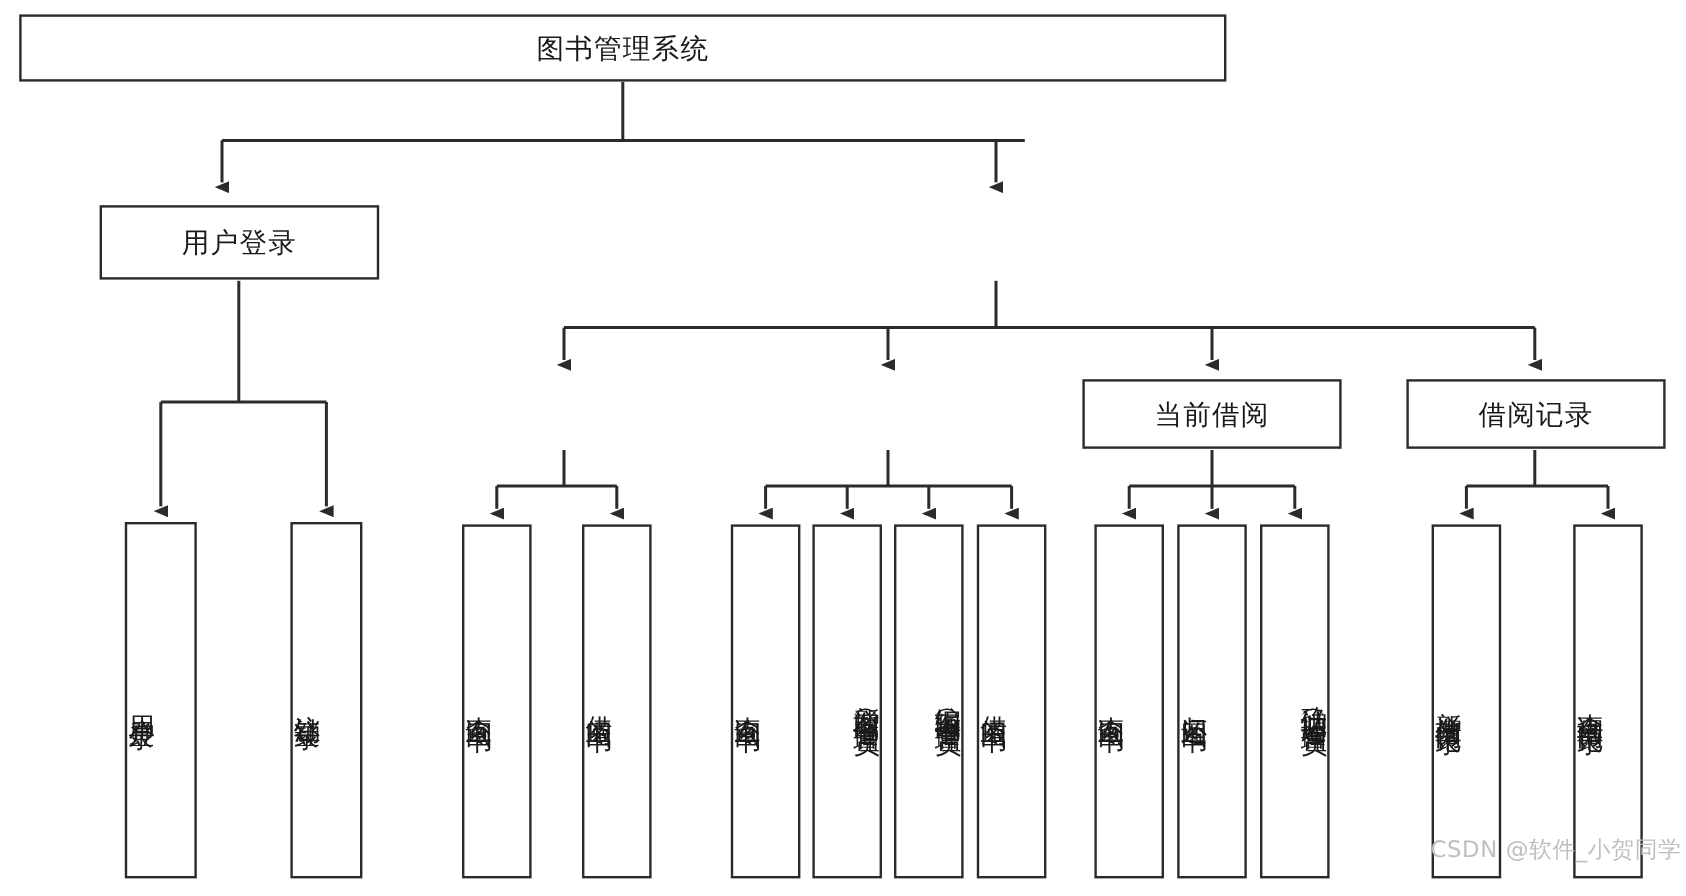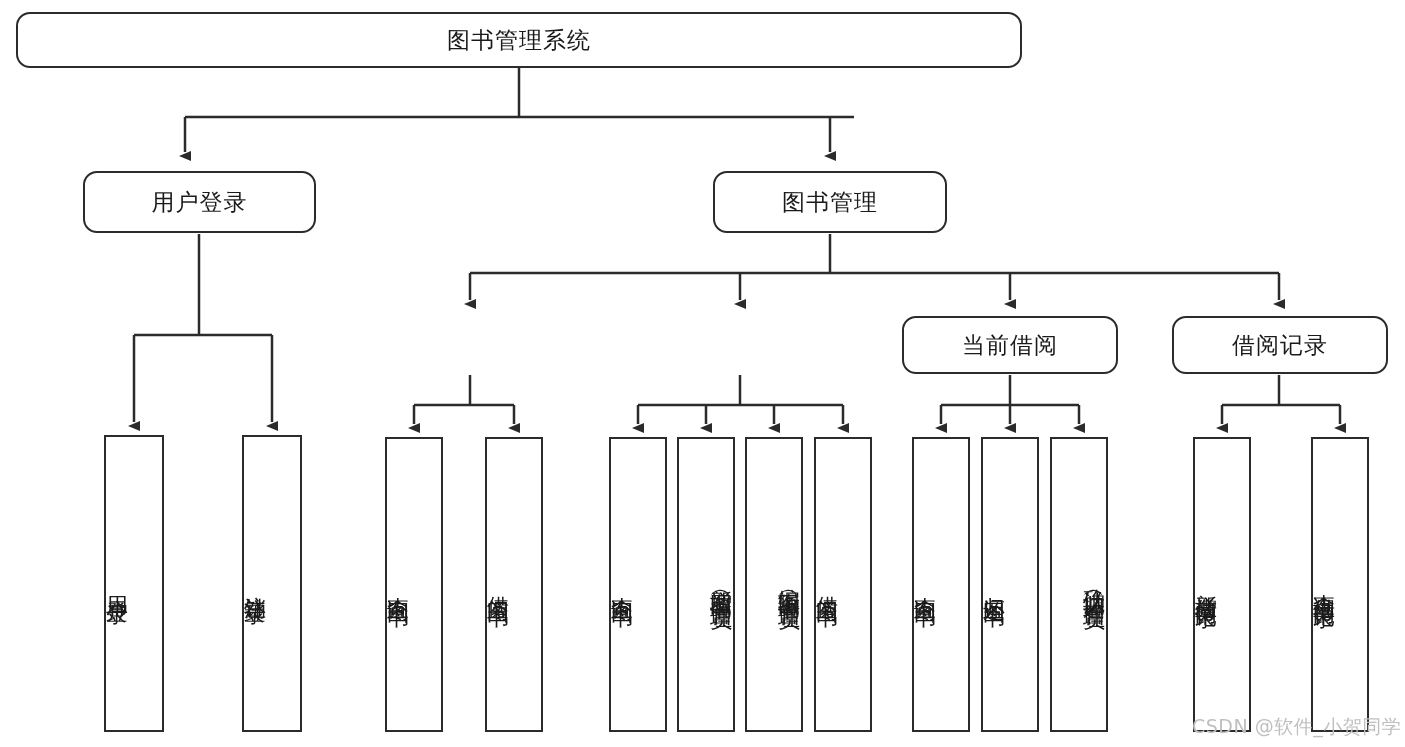--- a/index.html
+++ b/index.html
@@ -31,21 +31,20 @@
     border: 2.5px solid #2b2b2b;
     background: #ffffff;
     display: flex;
     align-items: center;
     justify-content: center;
     color: #1a1a1a;
   }
   .node.h {
     font-size: 23px;
     letter-spacing: 1px;
-    border-radius: 14px;
   }
   .node.v {
     writing-mode: vertical-rl;
     text-orientation: upright;
     font-size: 22px;
     line-height: 1.05;
     letter-spacing: 3px;
     padding: 6px 0;
   }
   .node.v.bottomtext {
@@ -123,23 +122,20 @@
     </g>
   </svg>
 
   <div class="node h" style="left:16px; top:12px; width:1006px; height:56px;">
     <span>图书管理系统</span>
   </div>
 
   <div class="node h" style="left:83px; top:171px; width:233px; height:62px;">
     <span>用户登录</span>
   </div>
-  <div class="node h" style="left:713px; top:171px; width:234px; height:62px;">
-    <span>图书管理</span>
-  </div>
 
   <div class="node h" style="left:1172px; top:316px; width:216px; height:58px;">
     <span>借阅记录</span>
   </div>
   <div class="node h" style="left:902px; top:316px; width:216px; height:58px;">
     <span>当前借阅</span>
   </div>
 
   <div class="node v bottomtext" style="left:104px; top:435px; width:60px; height:297px;">
     <span>用户登录</span>
@@ -178,15 +174,15 @@
     <span>确认归还（管理员）</span>
   </div>
 
   <div class="node v bottomtext" style="left:1193px; top:437px; width:58px; height:295px;">
     <span>新增借阅记录</span>
   </div>
   <div class="node v bottomtext" style="left:1311px; top:437px; width:58px; height:295px;">
     <span>查询借阅记录</span>
   </div>
 
-  <div class="watermark" style="left:1192px; top:714px;">CSDN @软件_小贺同学</div>
+  <div class="watermark" style="left:1192px; top:695px;">CSDN @软件_小贺同学</div>
 
 </div>
 
 </body></html>

